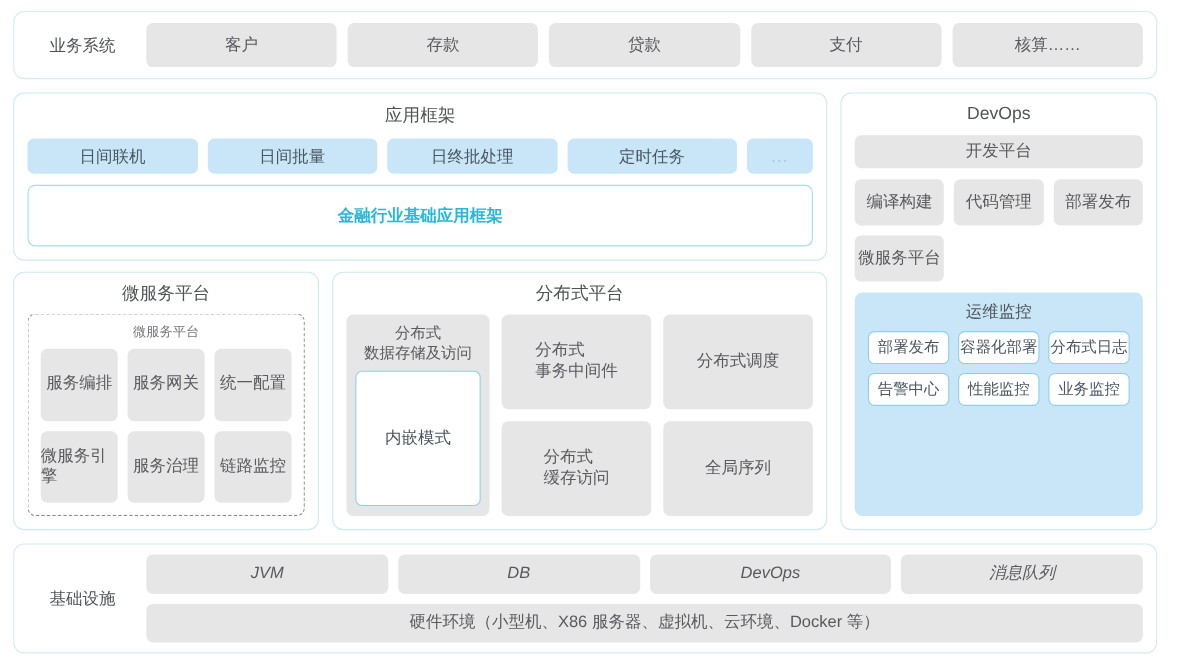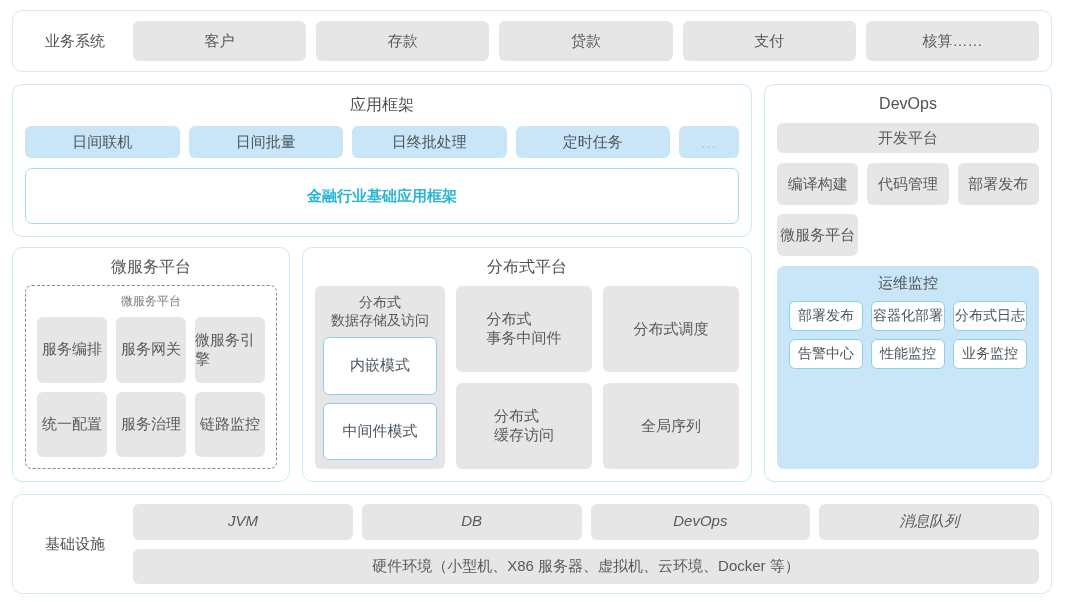--- a/index.html
+++ b/index.html
@@ -211,39 +211,38 @@
 
       <div class="platrow">
 
         <div class="panel msp">
           <div class="ptitle">微服务平台</div>
           <div class="dashbox">
             <div class="dash-label">微服务平台</div>
             <div class="grid2">
               <div class="gcard">服务编排</div>
               <div class="gcard">服务网关</div>
+              <div class="gcard">统一配置</div>
               <div class="gcard">微服务引擎</div>
-              <div class="gcard">统一配置</div>
               <div class="gcard">服务治理</div>
               <div class="gcard">链路监控</div>
             </div>
           </div>
         </div>
 
         <div class="panel dsp">
           <div class="ptitle">分布式平台</div>
           <div class="dsp-body">
 
             <div class="dsp-col-store">
               <div class="store-title">
                 <span>分布式</span><br>
                 <span>数据存储及访问</span>
               </div>
               <div class="wcard">内嵌模式</div>
-              <div class="wcard">中间件模式</div>
             </div>
 
             <div class="dsp-col-grid">
               <div class="gcard">
                 <span>
                   <span>分布式</span><br>
                   <span>事务中间件</span>
                 </span>
               </div>
               <div class="gcard">分布式调度</div>

